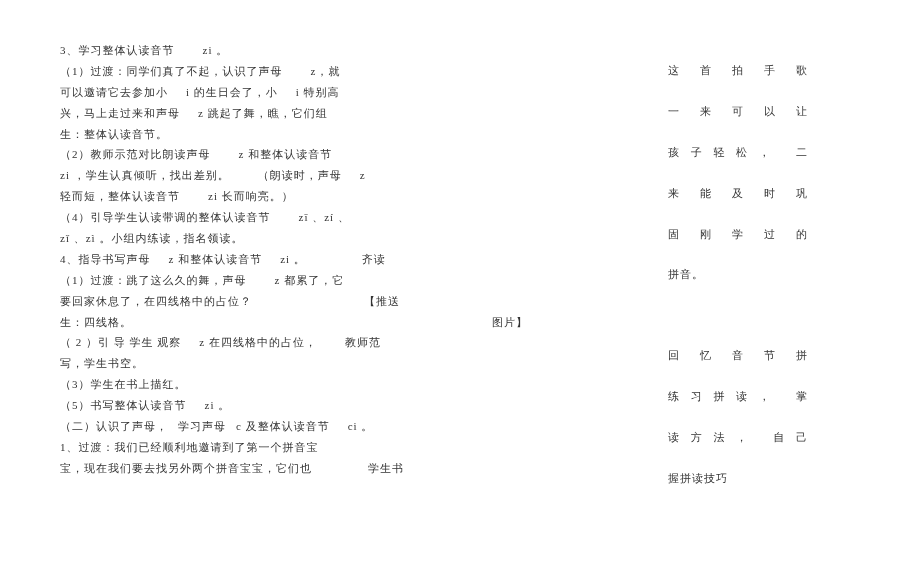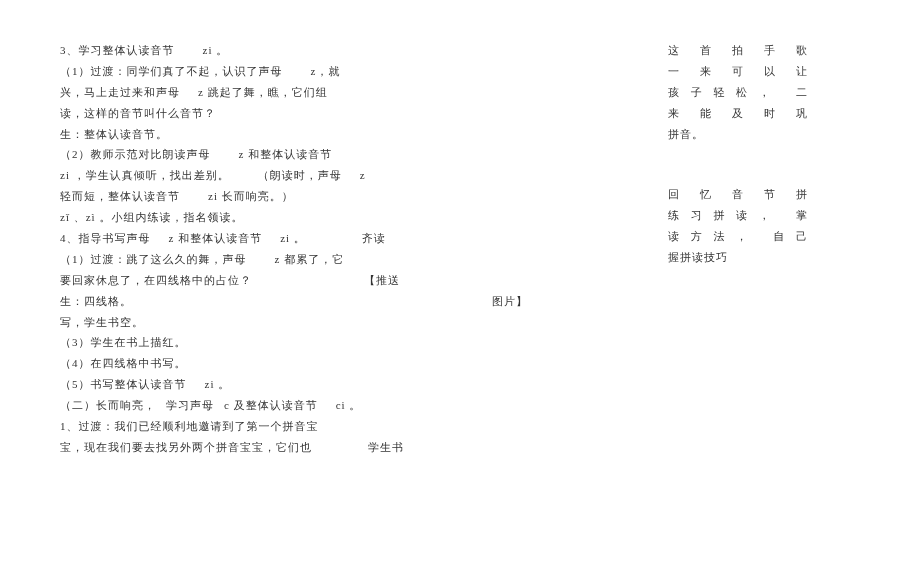--- a/index.html
+++ b/index.html
@@ -28,60 +28,63 @@
     }
     .line {
       line-height: 1.9;
       white-space: nowrap;
       letter-spacing: 1px;
     }
     .right-col .line {
       white-space: normal;
       text-align: justify;
       text-align-last: justify;
+      margin-top: 20px;
     }
     .gap { display: inline-block; width: 18px; }
     .gap-sm { display: inline-block; width: 10px; }
     .gap-lg { display: inline-block; width: 28px; }
   </style>
 </head>
 <body>
 
 <div class="page">
   <div class="left-col">
     <div class="line"><span>3、学习整体认读音节</span><span class="gap-lg"></span><span>zi 。</span></div>
     <div class="line"><span>（1）过渡：同学们真了不起，认识了声母</span><span class="gap-lg"></span><span>z，就</span></div>
+    <div class="line"><span>可以邀请它去参加小</span><span class="gap"></span><span>i 的生日会了，小</span><span class="gap"></span><span>i 特别高</span></div>
     <div class="line"><span>兴，马上走过来和声母</span><span class="gap"></span><span>z 跳起了舞，瞧，它们组</span></div>
-    <div class="line"><span>读，这样的音节叫什么音节？</span></div>
     <div class="line"><span>生：整体认读音节。</span></div>
     <div class="line"><span>（2）教师示范对比朗读声母</span><span class="gap-lg"></span><span>z 和整体认读音节</span></div>
     <div class="line"><span>zi ，学生认真倾听，找出差别。</span><span class="gap-lg"></span><span>（朗读时，声母</span><span class="gap"></span><span>z</span></div>
     <div class="line"><span>轻而短，整体认读音节</span><span class="gap-lg"></span><span>zi 长而响亮。）</span></div>
+    <div class="line"><span>（4）引导学生认读带调的整体认读音节</span><span class="gap-lg"></span><span>zī 、zí 、</span></div>
     <div class="line"><span>zǐ 、zì 。小组内练读，指名领读。</span></div>
     <div class="line"><span>4、指导书写声母</span><span class="gap"></span><span>z 和整体认读音节</span><span class="gap"></span><span>zi 。</span><span class="gap-lg"></span><span class="gap-lg"></span><span>齐读</span></div>
     <div class="line"><span>（1）过渡：跳了这么久的舞，声母</span><span class="gap-lg"></span><span>z 都累了，它</span></div>
     <div class="line"><span>要回家休息了，在四线格中的占位？</span><span class="gap-lg"></span><span class="gap-lg"></span><span class="gap-lg"></span><span class="gap-lg"></span><span>【推送</span></div>
     <div class="line"><span>生：四线格。</span><span style="display:inline-block;width:360px"></span><span>图片】</span></div>
+    <div class="line"><span>（ 2 ）引 导 学生 观察</span><span class="gap"></span><span>z 在四线格中的占位，</span><span class="gap-lg"></span><span>教师范</span></div>
     <div class="line"><span>写，学生书空。</span></div>
     <div class="line"><span>（3）学生在书上描红。</span></div>
-    <div class="line"><span>（4）在四线格中书写。</span></div>
     <div class="line"><span>（5）书写整体认读音节</span><span class="gap"></span><span>zi 。</span></div>
-    <div class="line"><span>（二）长而响亮，</span><span class="gap-sm"></span><span>学习声母</span><span class="gap-sm"></span><span>c 及整体认读音节</span><span class="gap"></span><span>ci 。</span></div>
+    <div class="line"><span>（二）认识了声母，</span><span class="gap-sm"></span><span>学习声母</span><span class="gap-sm"></span><span>c 及整体认读音节</span><span class="gap"></span><span>ci 。</span></div>
     <div class="line"><span>1、过渡：我们已经顺利地邀请到了第一个拼音宝</span></div>
     <div class="line"><span>宝，现在我们要去找另外两个拼音宝宝，它们也</span><span class="gap-lg"></span><span class="gap-lg"></span><span>学生书</span></div>
 
   </div>
 
   <div class="mid-col"></div>
 
   <div class="right-col">
     <div class="line">这 首 拍 手 歌</div>
     <div class="line">一 来 可 以 让</div>
     <div class="line">孩子轻松，  二</div>
     <div class="line">来 能 及 时 巩</div>
+    <div class="line">固 刚 学 过 的</div>
     <div class="line" style="text-align-last:left">拼音。</div>
     <div style="height:40px"></div>
     <div class="line">回 忆 音 节 拼</div>
     <div class="line">练习拼读，  掌</div>
     <div class="line">读方法，  自己</div>
     <div class="line" style="text-align-last:left">握拼读技巧</div>
   </div>
 </div>
 
 </body></html>

